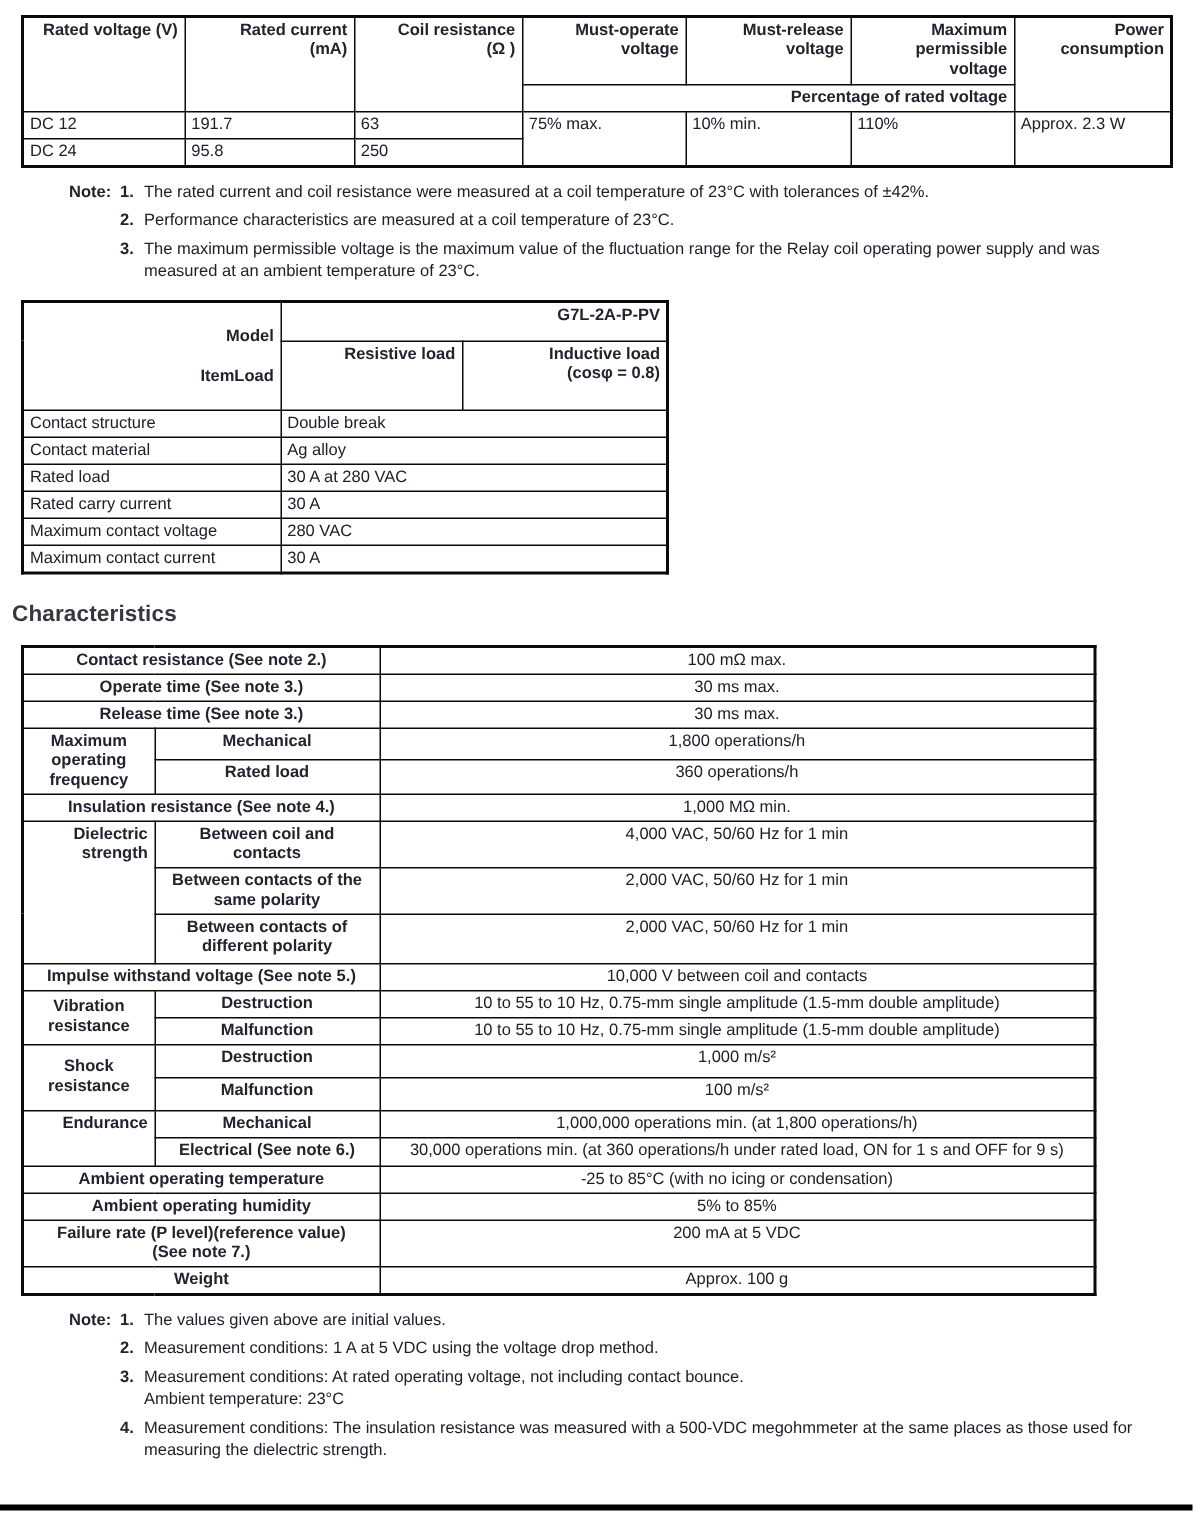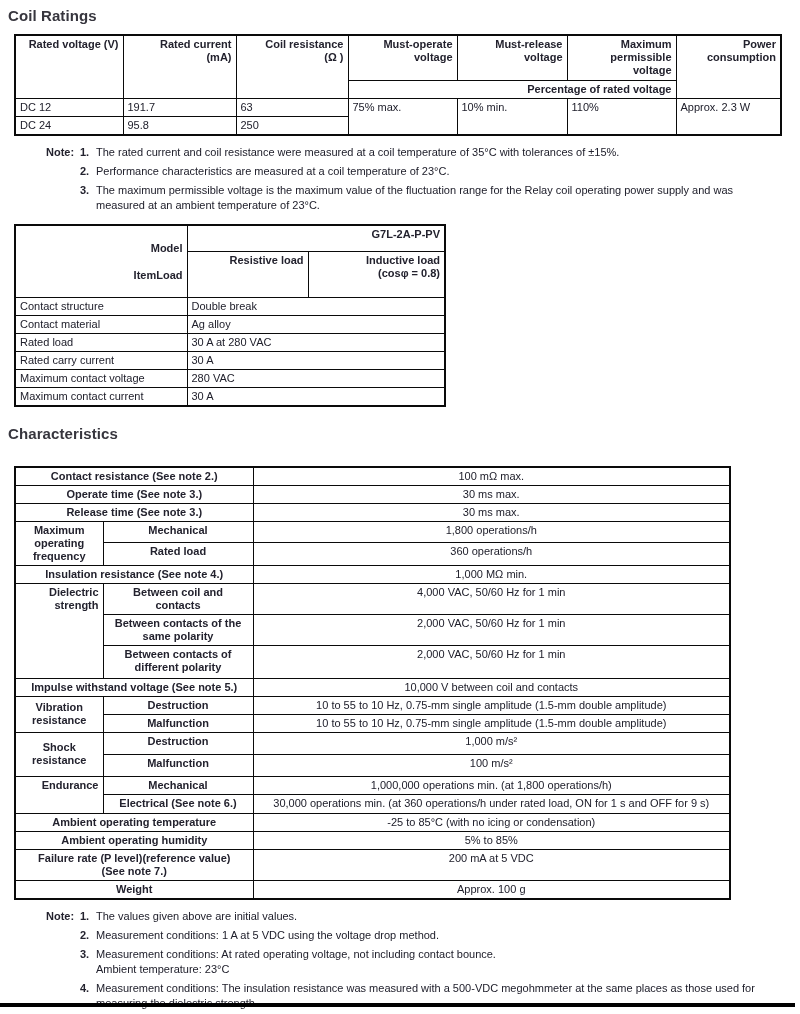--- a/index.html
+++ b/index.html
@@ -46,21 +46,21 @@
     color: #23222e;
   }
   table.data td { vertical-align: top; text-align: left; }
 
   
   #coil-table { width: 766px; margin-top: 10px; }
   
   #contact-table { width: 430px; margin-top: 11px; }
   #contact-table .model-cell div { line-height: 14px; }
   
-  #char-table { width: 715px; margin-top: 24px; padding-left: 18px; }
+  #char-table { width: 715px; margin-top: 12px; padding-left: 18px; }
   #char-table td.lbl, #char-table td.glbl, #char-table td.slbl {
     font-weight: bold;
     text-align: center;
     white-space: pre-line;
     color: #23222e;
   }
   #char-table td.glbl { vertical-align: middle; }
   #char-table td.glbl.top { vertical-align: top; text-align: right; }
   #char-table td.val { text-align: center; }
 
@@ -80,21 +80,20 @@
     left: 0; top: 1003px;
     width: 795px; height: 4px;
     background: #000000;
   }
 </style>
 </head>
 <body>
 
 <div class="page">
 
-  <h2 class="section-title" id="coil-title">Coil Ratings</h2>
 
   <table class="data" id="coil-table">
     <colgroup>
       <col style="width:108px">
         <col style="width:113px">
         <col style="width:112px">
       <col style="width:109px">
         <col style="width:110px">
         <col style="width:109px">
         <col style="width:105px">
@@ -133,21 +132,21 @@
         <td>95.8</td>
         <td>250</td>
       </tr>
     </tbody>
   </table>
 
   <div class="notes">
     <div class="note">
       <span class="nlabel">Note:</span>
       <span class="nnum">1.</span>
-      <span class="ntext">The rated current and coil resistance were measured at a coil temperature of 35°C with tolerances of ±15%.</span>
+      <span class="ntext">The rated current and coil resistance were measured at a coil temperature of 23°C with tolerances of ±42%.</span>
     </div>
     <div class="note">
       <span class="nlabel"></span>
       <span class="nnum">2.</span>
       <span class="ntext">Performance characteristics are measured at a coil temperature of 23°C.</span>
     </div>
     <div class="note">
       <span class="nlabel"></span>
       <span class="nnum">3.</span>
       <span class="ntext">The maximum permissible voltage is the maximum value of the fluctuation range for the Relay coil operating power supply and was measured at an ambient temperature of 23°C.</span>

